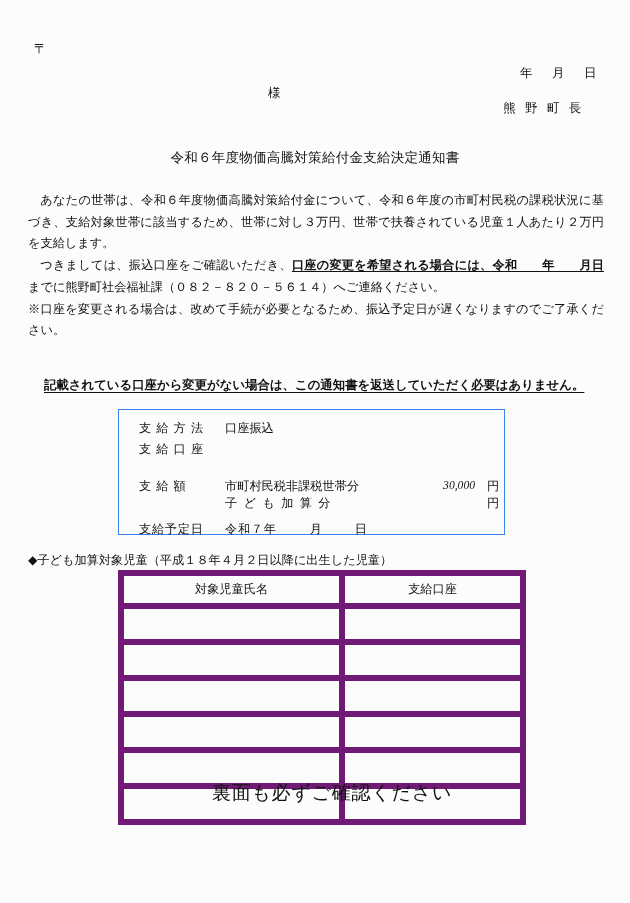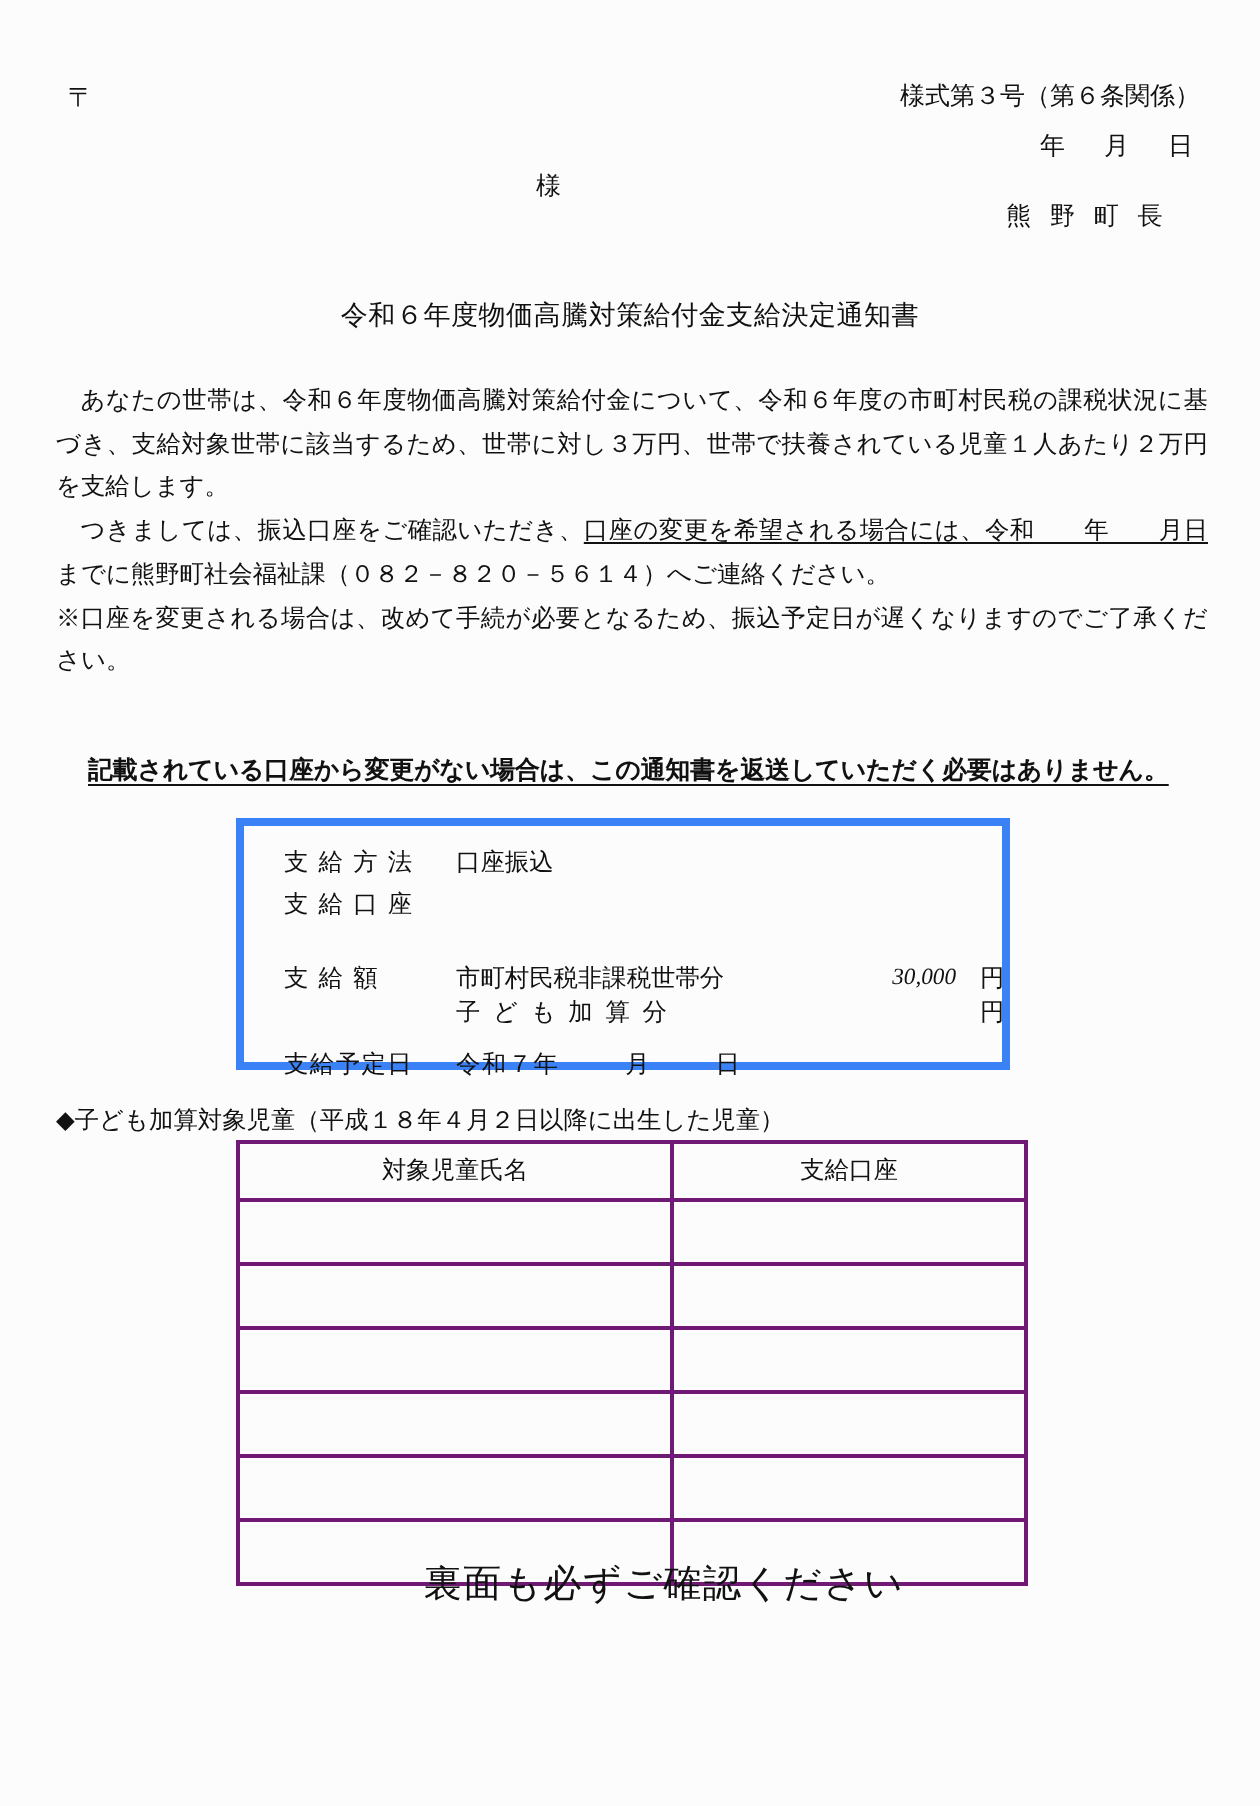--- a/index.html
+++ b/index.html
@@ -82,21 +82,21 @@
     line-height: 1.78;
     text-align: justify;
   }
   .body-block p {
     margin: 0;
   }
   .indent {
     text-indent: 1em;
   }
   .em-underline {
-    font-weight: normal;
+    font-weight: bold;
     text-decoration: underline;
     text-underline-offset: 2px;
   }
 
   .notice-line {
     position: absolute;
     left: 44px;
     top: 376px;
     font-size: 12.4px;
     font-weight: bold;
@@ -104,21 +104,21 @@
     text-underline-offset: 3px;
   }
 
   
   .pay-box {
     position: absolute;
     left: 118px;
     top: 409px;
     width: 387px;
     height: 126px;
-    border: 4px solid #3b82f6;
+    border: 1px solid #3b82f6;
     box-sizing: border-box;
   }
   .pay-row {
     position: absolute;
     font-size: 12.2px;
     white-space: nowrap;
   }
   .pay-label {
     display: inline-block;
     width: 86px;
@@ -168,21 +168,21 @@
   }
   .children-table {
     position: absolute;
     left: 118px;
     top: 570px;
     width: 390px;
     border-collapse: collapse;
     table-layout: fixed;
   }
   .children-table td {
-    border: 2px solid #701a75;
+    border: 6px solid #701a75;
     height: 30px;
     font-size: 12.2px;
     text-align: center;
     padding: 0;
   }
   .children-table td.col-name { width: 215px; }
   .children-table td.col-dob  { width: 175px; }
   .children-table tr.head-row td { height: 27px; }
 
   
@@ -196,21 +196,20 @@
     letter-spacing: 0.04em;
     padding-left: 34px;
   }
 </style>
 </head>
 <body>
 
 <div class="page">
 
   <div class="postal-mark">〒</div>
-  <div class="form-no">様式第３号（第６条関係）</div>
   <div class="date-line">年　月　日</div>
   <div class="addressee">様</div>
   <div class="issuer">熊野町長</div>
 
   <div class="doc-title">令和６年度物価高騰対策給付金支給決定通知書</div>
 
   <div class="body-block">
     <p class="indent">あなたの世帯は、令和６年度物価高騰対策給付金について、令和６年度の市町村民税の課税状況に基づき、支給対象世帯に該当するため、世帯に対し３万円、世帯で扶養されている児童１人あたり２万円を支給します。</p>
     <p class="indent"><span>つきましては、振込口座をご確認いただき、</span><span class="em-underline">口座の変更を希望される場合には、令和　　年　　月日</span><span>までに熊野町社会福祉課（０８２－８２０－５６１４）へご連絡ください。</span></p>
     <p>※口座を変更される場合は、改めて手続が必要となるため、振込予定日が遅くなりますのでご了承ください。</p>

